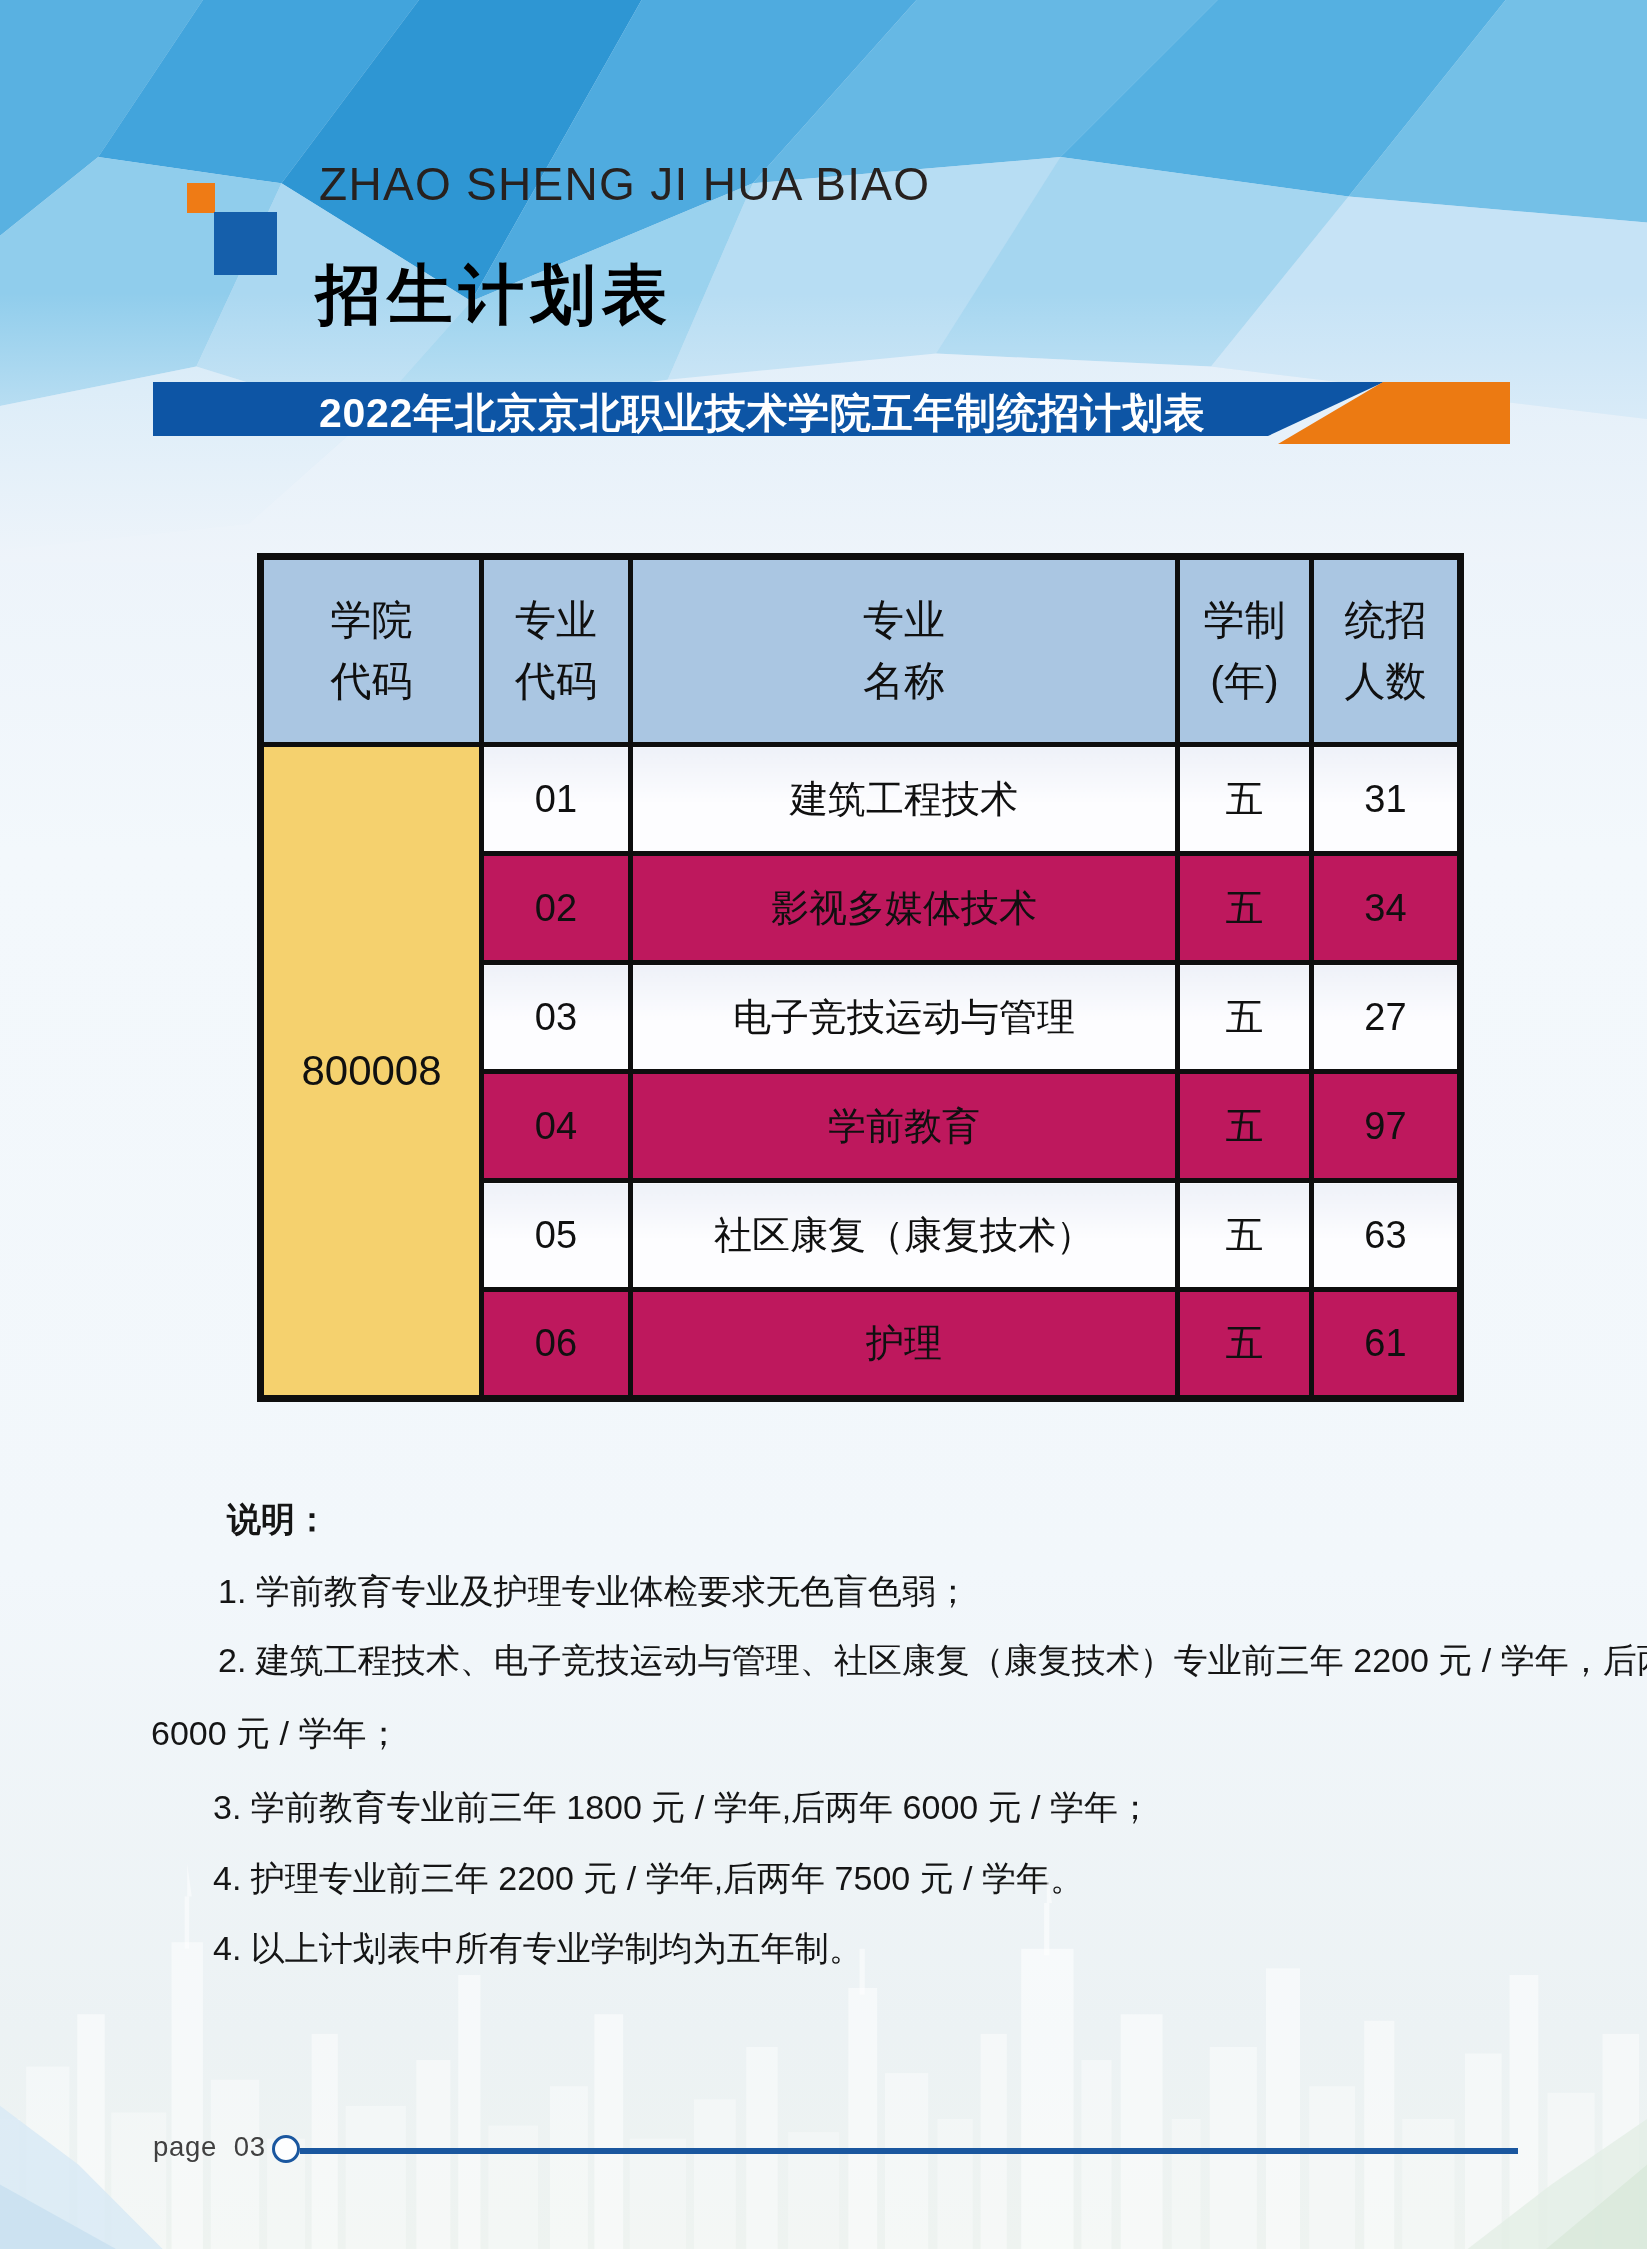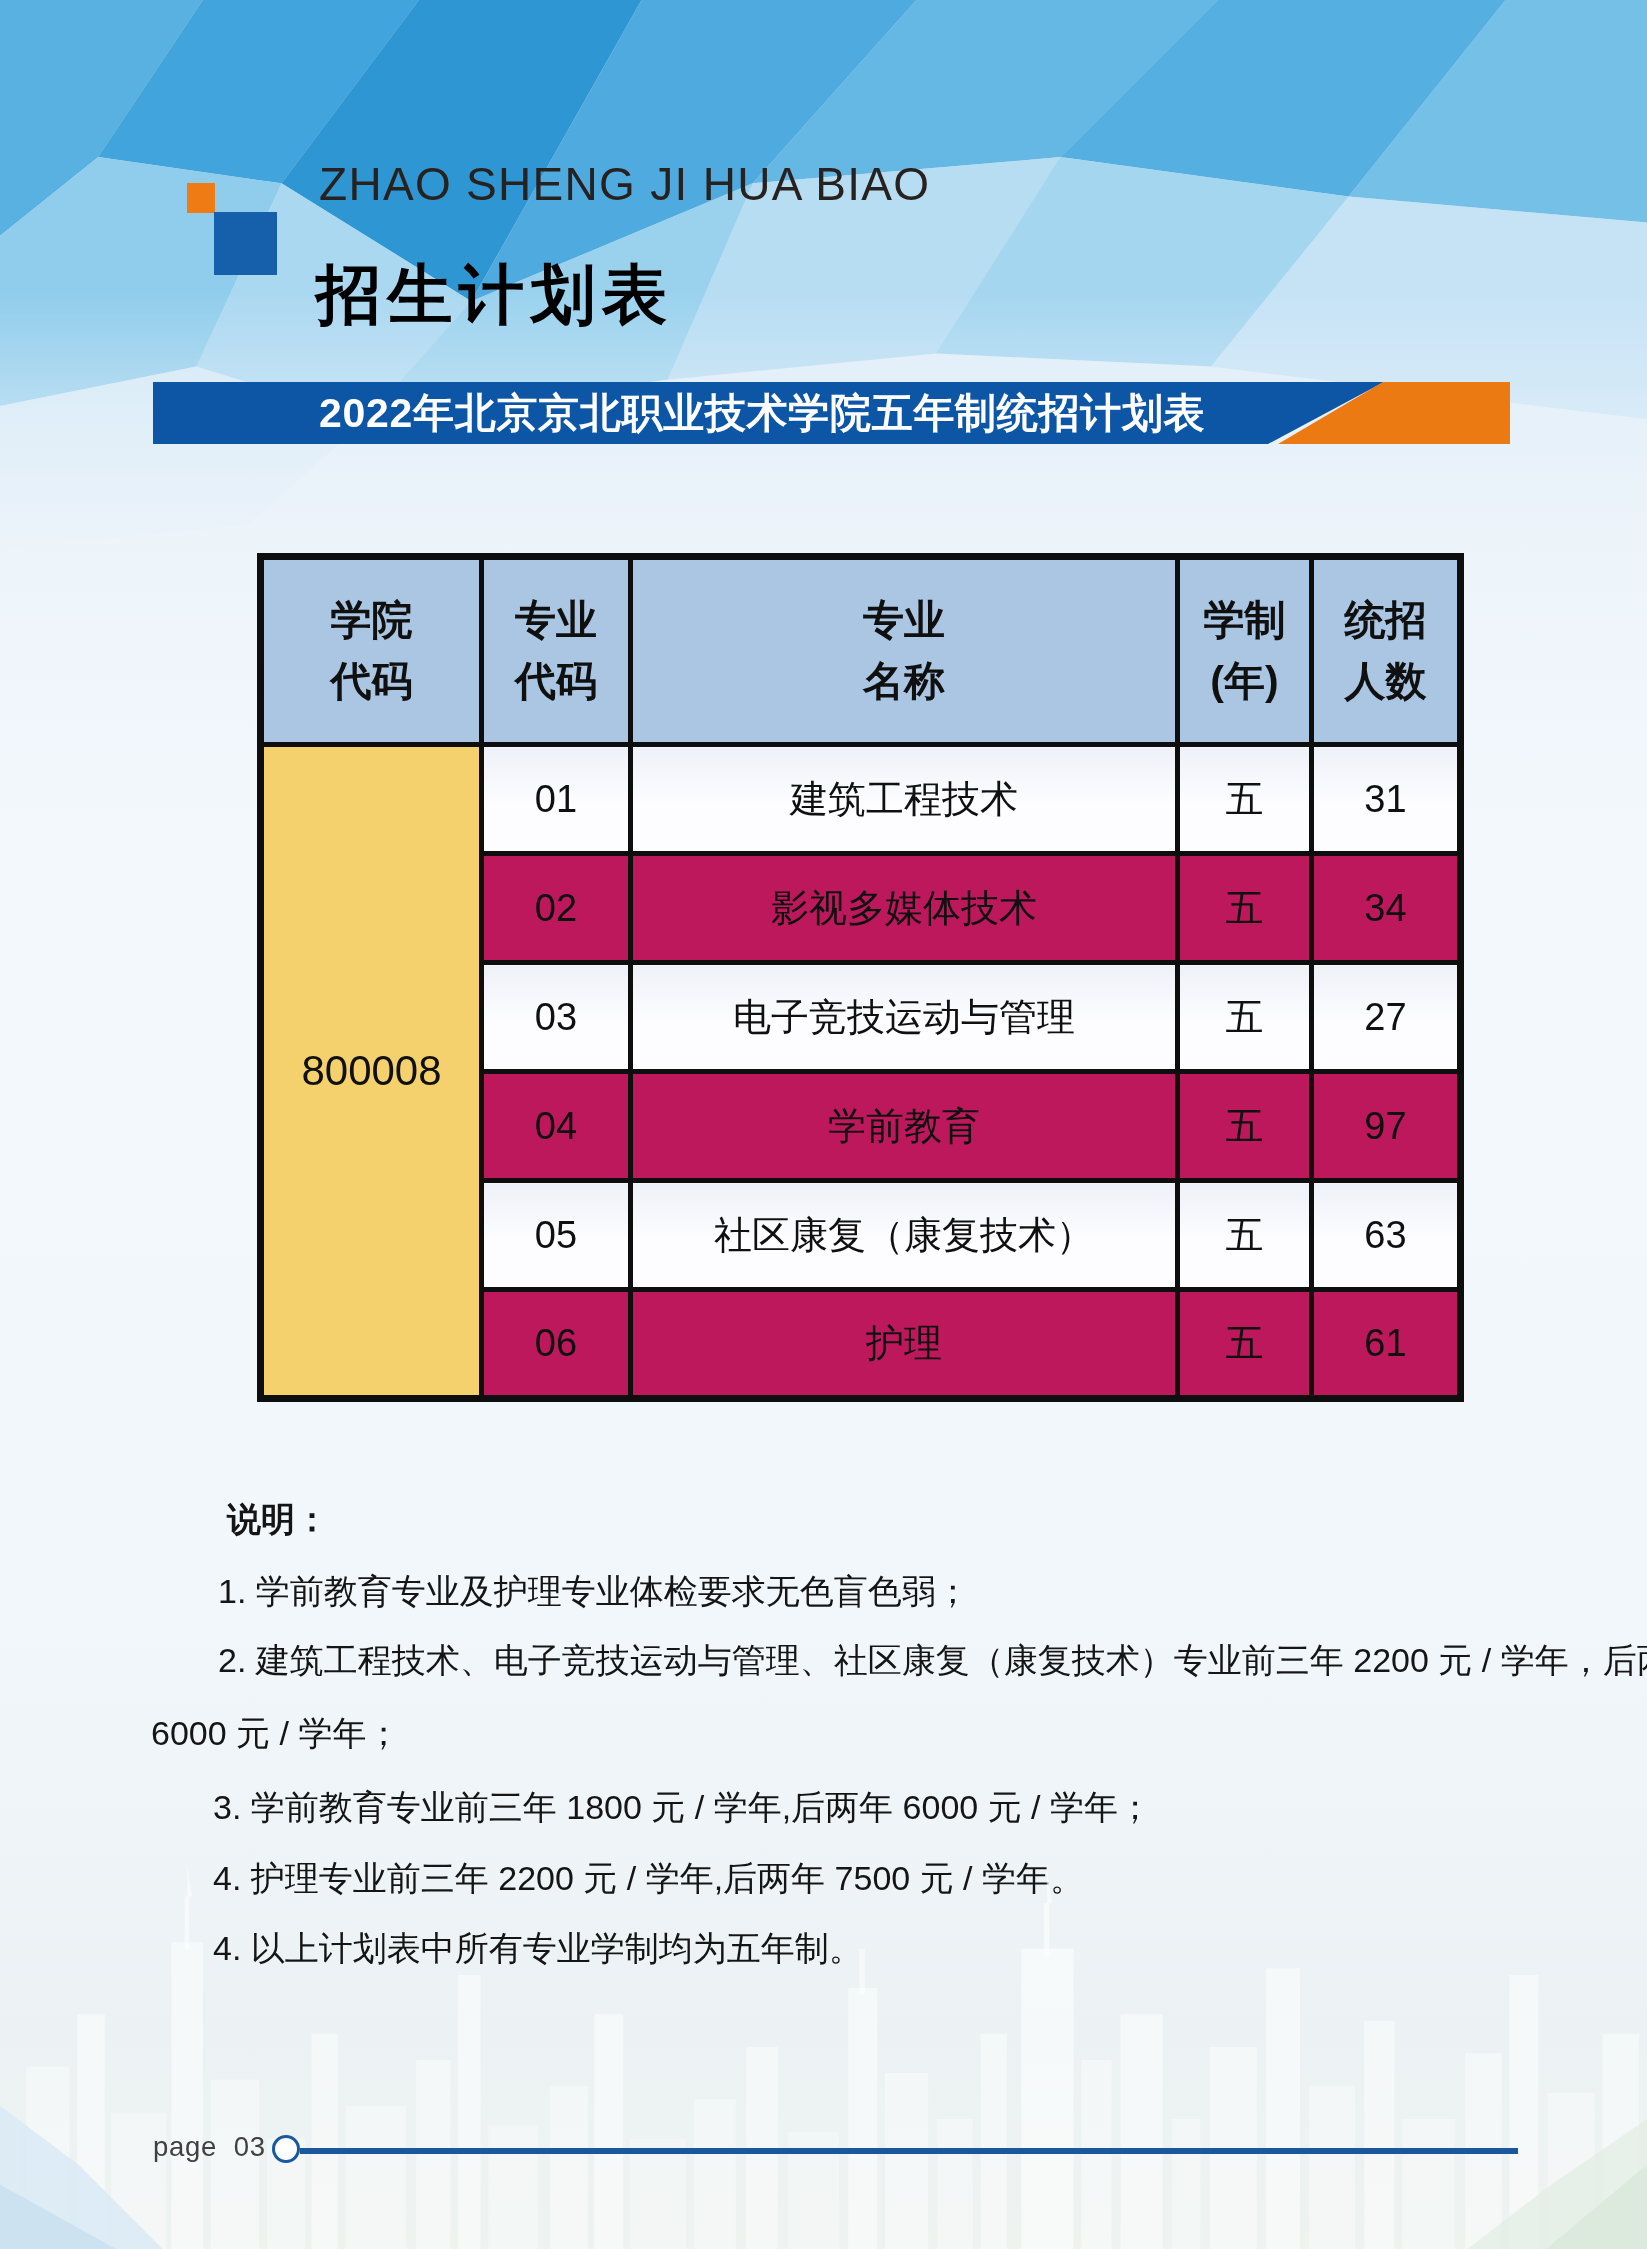--- a/index.html
+++ b/index.html
@@ -17,35 +17,35 @@
   
   .sq-orange{position:absolute;left:187px;top:183px;width:28px;height:29.5px;background:#ef7b15;}
   .sq-blue{position:absolute;left:214px;top:212px;width:63px;height:63px;background:#155fab;}
 
   .eyebrow{position:absolute;left:319px;top:157px;font-size:46px;font-weight:400;
            color:#27211f;letter-spacing:1.3px;white-space:nowrap;}
   .page-title{position:absolute;left:316px;top:215px;font-size:65px;font-weight:700;
            color:#000000;letter-spacing:6.5px;white-space:nowrap;margin-top:36px;}
 
   
-  .banner-blue{position:absolute;left:153px;top:382px;width:1231px;height:62px;background:#0d55a5;
+  .banner-blue{position:absolute;left:153px;top:382px;width:1231px;height:54px;background:#0d55a5;
            clip-path:polygon(0 0,1231px 0,1115px 100%,0 100%);}
   .banner-text{display:block;padding-left:166px;line-height:62px;font-size:41px;font-weight:700;
            color:#ffffff;letter-spacing:0.7px;white-space:nowrap;}
   .banner-orange{position:absolute;left:1278px;top:382px;width:232px;height:62px;background:#ec7a12;
            clip-path:polygon(105px 0,232px 0,232px 100%,0 100%);}
 
   
   table.plan{position:absolute;left:257px;top:553px;width:1200px;border-collapse:collapse;
            table-layout:fixed;border:7.2px solid #0e0e0e;}
   table.plan td{border:5.2px solid #0e0e0e;text-align:center;vertical-align:middle;
            color:#101010;overflow:hidden;}
   tr.tr-head{height:188px;}
   tr.tr-body{height:109px;}
-  td.th{background:#aac6e2;font-size:41px;line-height:1.5;white-space:pre-line;font-weight:700;}
+  td.th{background:#aac6e2;font-size:41px;line-height:1.5;white-space:pre-line;font-weight:400;}
   td.college{background:#f5d16e;font-size:42px;}
   td.cell{font-size:38px;}
   tr.row-light td.cell{background:linear-gradient(180deg,#eef1f8 0%,#fdfdff 55%);}
   tr.row-dark td.cell{background:#be185d;}
 
   
   .note{position:absolute;font-size:34px;color:#151515;white-space:nowrap;line-height:1;}
   .note-heading{font-weight:700;}
 
   

